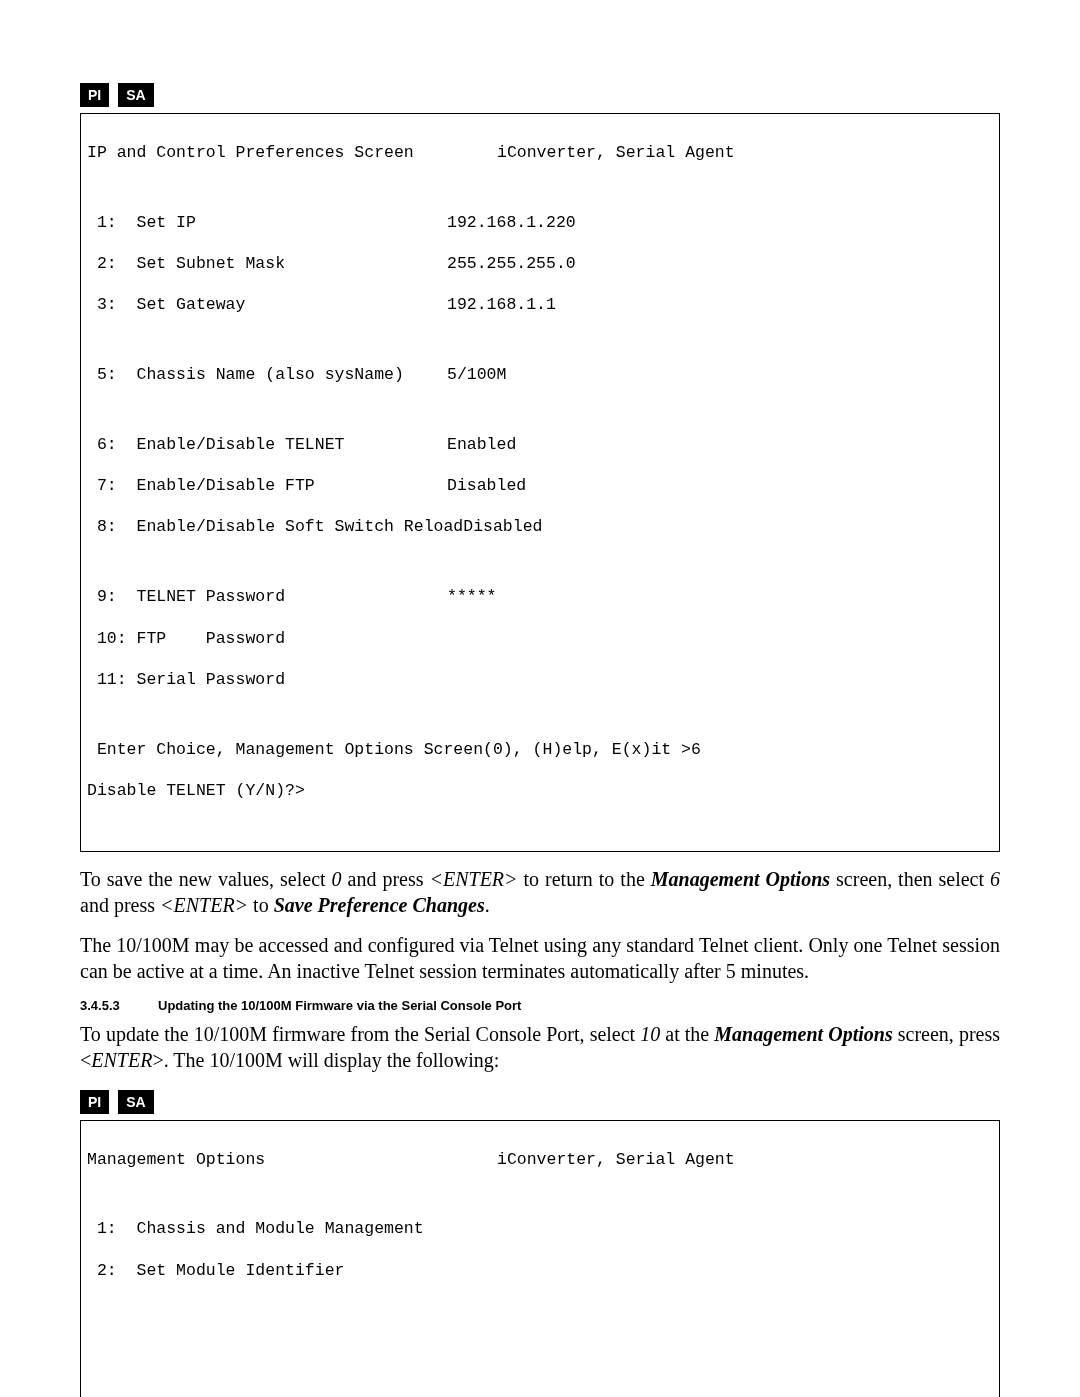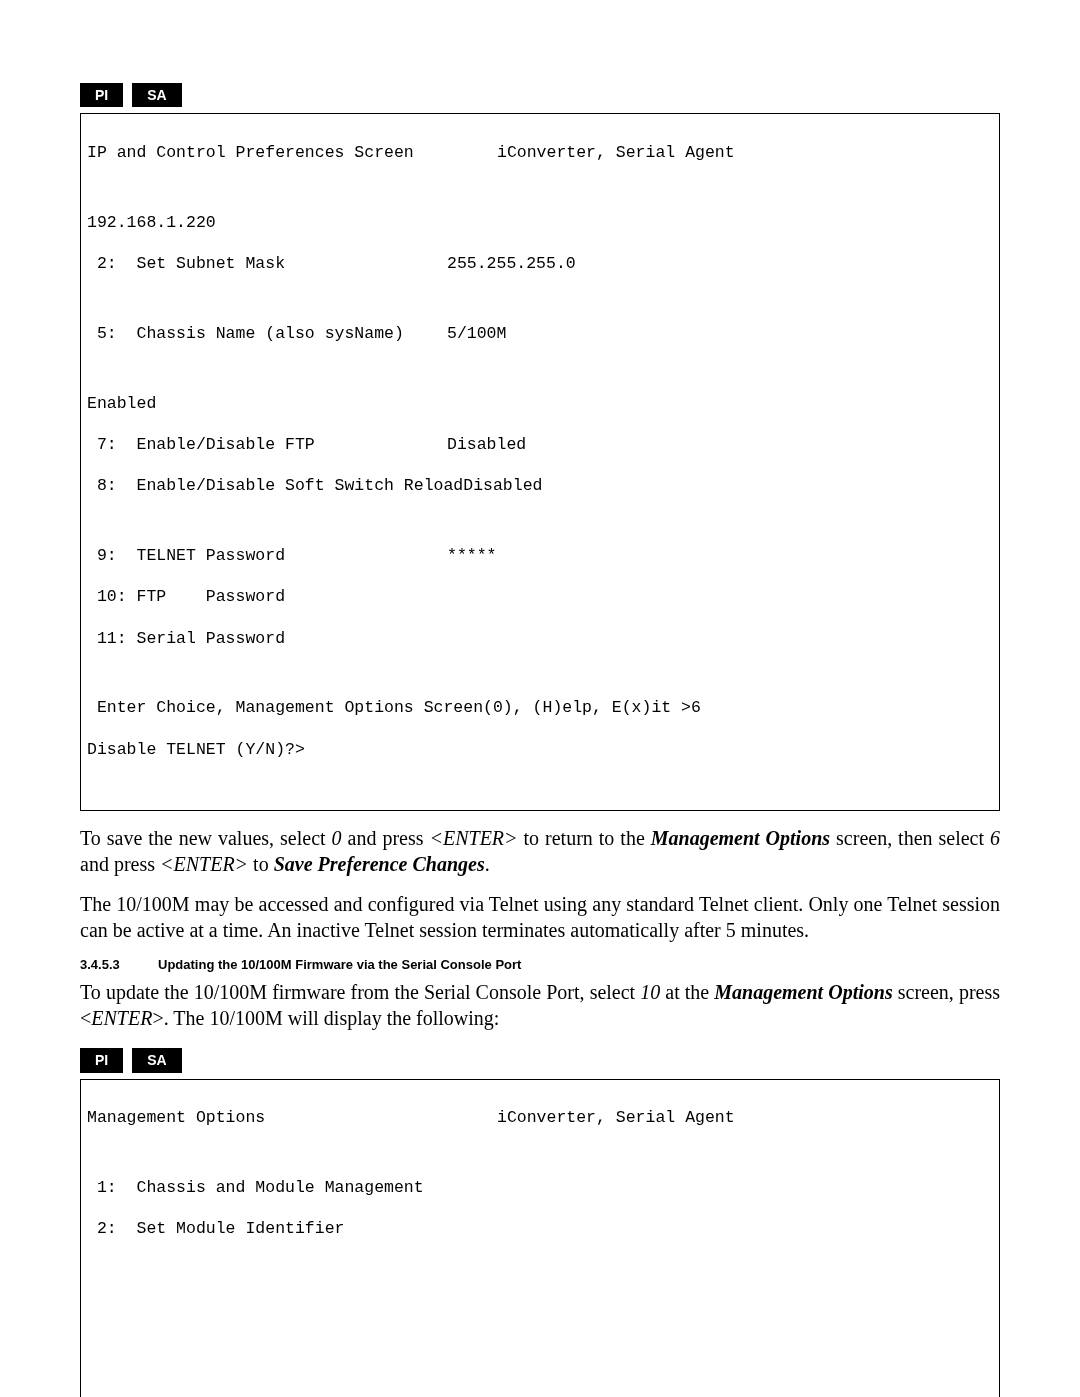--- a/index.html
+++ b/index.html
@@ -1,18 +1,18 @@
 <!DOCTYPE html>
 <html><head>
 <meta charset="utf-8">
 <style>
   html,body{margin:0;padding:0;background:#fff;color:#000;}
   .page{width:1080px;min-height:1397px;margin:0 auto;padding:80px 80px 40px 80px;box-sizing:border-box;font-family:"Times New Roman",Times,serif;font-size:20px;line-height:1.3;}
   .tags{margin-bottom:6px;}
-  .tag{display:inline-block;background:#000;color:#fff;font-family:Arial,Helvetica,sans-serif;font-size:14px;font-weight:bold;padding:3px 15px;margin-right:4px;}
+  .tag{display:inline-block;background:#000;color:#fff;font-family:Arial,Helvetica,sans-serif;font-size:14px;font-weight:bold;padding:3px 8px;margin-right:4px;}
   .codebox{border:1px solid #000;padding:8px 6px 8px 6px;margin:0 0 14px 0;font-family:"Courier New",Courier,monospace;font-size:16.5px;line-height:1.25;white-space:pre;overflow:hidden;}
   .codebox .row{display:flex;}
   .codebox .cL{flex:0 0 360px;}
   .codebox .cL2{flex:0 0 410px;}
   .codebox .cR{flex:1;}
   .gap{height:8px;}
   p.body{margin:0 0 14px 0;text-align:justify;}
   .sec-head{font-family:Arial,Helvetica,sans-serif;font-weight:bold;font-size:13px;margin:10px 0 6px 0;}
   .sec-head .num{display:inline-block;width:78px;}
 </style>
@@ -22,26 +22,27 @@
 <div class="page">
 
   <div class="tags">
     <span class="tag">PI</span>
     <span class="tag">SA</span>
   </div>
 
   <div class="codebox">
 <div class="row"><span class="cL2">IP and Control Preferences Screen</span><span class="cR">iConverter, Serial Agent</span></div>
 <div class="gap"></div>
-<div class="row"><span class="cR">192.168.1.220</span></div>
+<div class="row"><span class="cL"> 1:  Set IP</span><span class="cR">192.168.1.220</span></div>
 <div class="row"><span class="cL"> 2:  Set Subnet Mask</span><span class="cR">255.255.255.0</span></div>
+<div class="row"><span class="cL"> 3:  Set Gateway</span><span class="cR">192.168.1.1</span></div>
 <div class="gap"></div>
 <div class="row"><span class="cL"> 5:  Chassis Name (also sysName)</span><span class="cR">5/100M</span></div>
 <div class="gap"></div>
-<div class="row"><span class="cR">Enabled</span></div>
+<div class="row"><span class="cL"> 6:  Enable/Disable TELNET</span><span class="cR">Enabled</span></div>
 <div class="row"><span class="cL"> 7:  Enable/Disable FTP</span><span class="cR">Disabled</span></div>
 <div class="row"><span class="cL"> 8:  Enable/Disable Soft Switch Reload</span><span class="cR">Disabled</span></div>
 <div class="gap"></div>
 <div class="row"><span class="cL"> 9:  TELNET Password</span><span class="cR">*****</span></div>
 <div> 10: FTP    Password</div>
 <div> 11: Serial Password</div>
 <div class="gap"></div>
 <div> Enter Choice, Management Options Screen(0), (H)elp, E(x)it &gt;6</div>
 <div>Disable TELNET (Y/N)?&gt;</div>
   </div>

